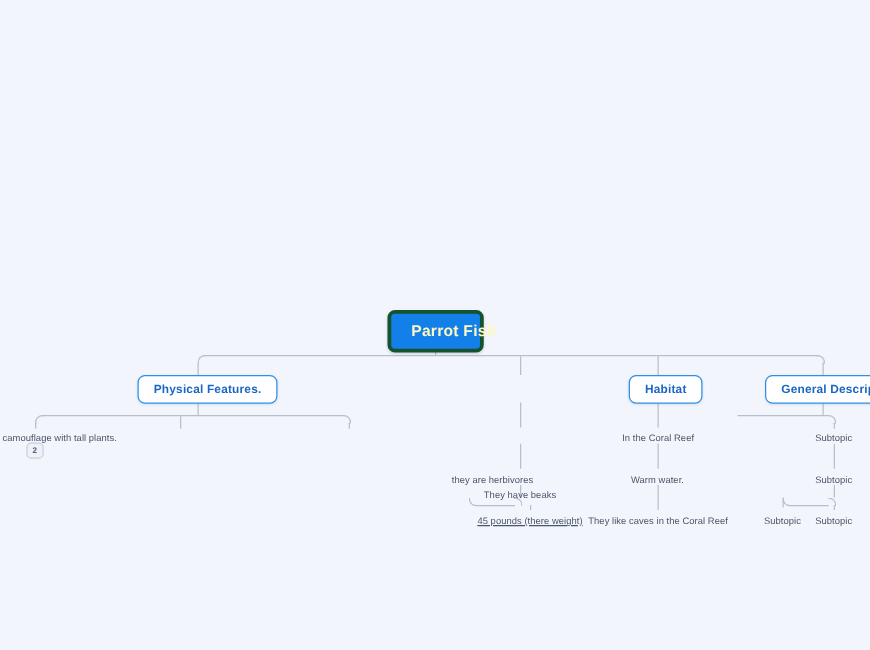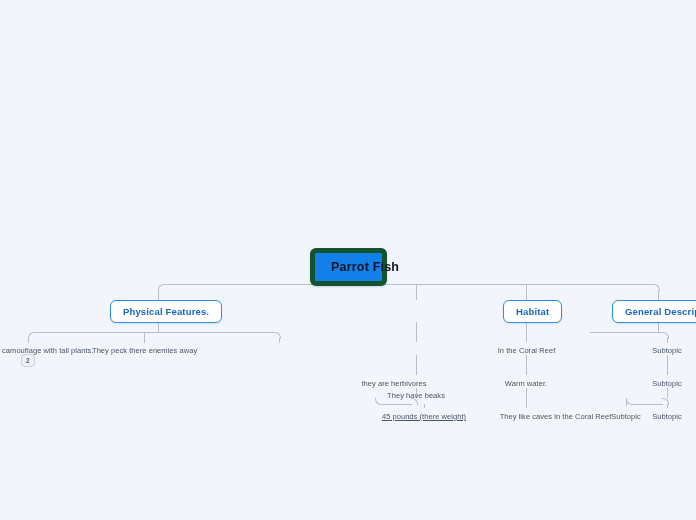--- a/index.html
+++ b/index.html
@@ -41,23 +41,23 @@
 
   
   .node {
     position: absolute;
     box-sizing: border-box;
     white-space: nowrap;
   }
 
   .node-root {
     background: #137fe8;
-    border: 5px solid #14532d;
+    border: 3px solid #14532d;
     border-radius: 6px;
-    color: #0f172a;
+    color: #fef9c3;
     font-size: 12.5px;
     font-weight: bold;
     letter-spacing: 0.2px;
     padding: 7px 16px;
     text-align: center;
     box-shadow: 0 1px 2px rgba(20,60,120,0.18);
   }
 
   .node-branch {
     background: #ffffff;
@@ -152,29 +152,28 @@
   <div class="node node-branch" style="left:110px; top:300px;">Physical Features.</div>
 
 
   <div class="node node-branch" style="left:503px; top:300px;">Habitat</div>
 
   <div class="node node-branch" style="left:612px; top:300px;">General Description</div>
 
   <div class="node node-leaf" style="left:-55px; top:343px; width:168px;">They have camouflage with tall plants.</div>
   <div class="badge" style="left:21px; top:354px;">2</div>
 
-  <div class="node node-leaf" style="left:89px; top:343px; width:110px;">They peck there enemies away</div>
 
 
   <div class="node node-leaf" style="left:383px; top:343px; width:66px;margin-top:45px;">They have beaks</div>
   <div class="node node-leaf" style="left:357px; top:376px; width:74px;">they are herbivores</div>
   <div class="node node-leaf" style="left:378px; top:409px; width:92px;text-decoration:underline;">45 pounds (there weight)</div>
 
   <div class="node node-leaf" style="left:491px; top:343px; width:71px;">In the Coral Reef</div>
   <div class="node node-leaf" style="left:499px; top:376px; width:54px;">Warm water.</div>
-  <div class="node node-leaf" style="left:466px; top:409px; width:121px;margin-left:29px;">They like caves in the Coral Reef</div>
+  <div class="node node-leaf" style="left:466px; top:409px; width:121px;">They like caves in the Coral Reef</div>
 
   <div class="node node-leaf" style="left:645px; top:343px; width:44px;">Subtopic</div>
   <div class="node node-leaf" style="left:645px; top:376px; width:44px;">Subtopic</div>
   <div class="node node-leaf" style="left:645px; top:409px; width:44px;">Subtopic</div>
   <div class="node node-leaf" style="left:604px; top:409px; width:44px;">Subtopic</div>
 
 </div>
 
 </body></html>

